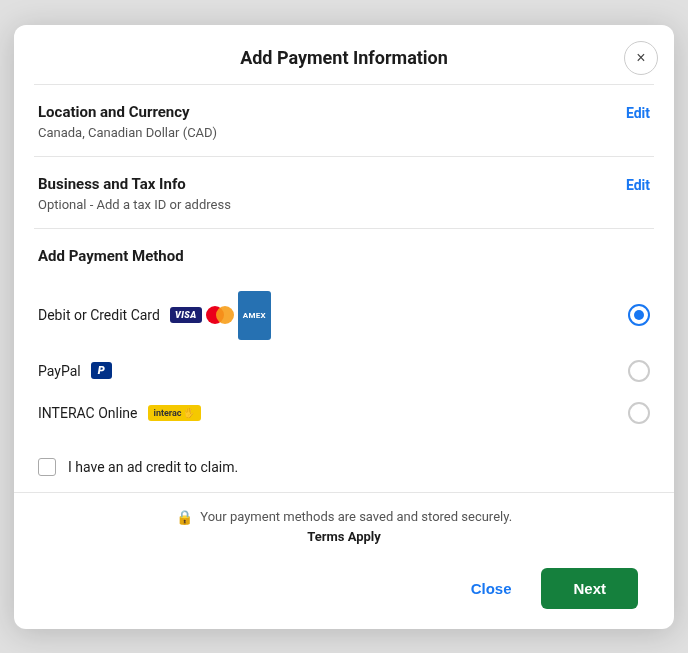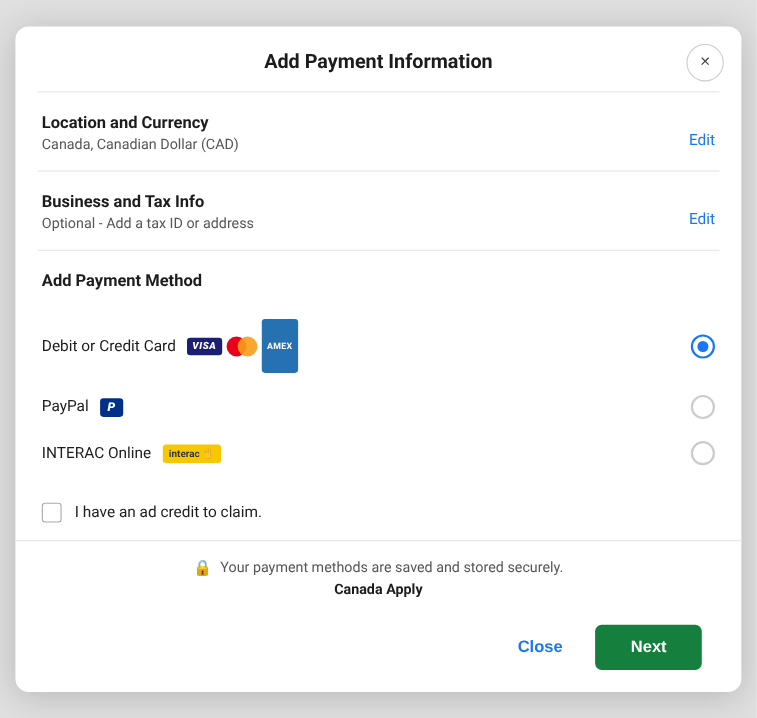--- a/index.html
+++ b/index.html
@@ -69,26 +69,25 @@
       color: #1c1c1c;
       margin-bottom: 4px;
     }
     .section-subtitle {
       font-size: 13px;
       color: #555;
     }
     .edit-link {
       color: #1877f2;
       font-size: 14px;
-      font-weight: 400;
+      font-weight: 700;
       cursor: pointer;
       text-decoration: none;
       white-space: nowrap;
       padding-top: 2px;
-      margin-top: 16px;
     }
     .payment-section {
       padding: 18px 24px 12px;
     }
     .payment-section-title {
       font-size: 15px;
       font-weight: 700;
       color: #1c1c1c;
       margin-bottom: 16px;
     }
@@ -341,20 +340,20 @@
   <div class="checkbox-row">
     <div class="checkbox-box"></div>
     <span class="checkbox-label">I have an ad credit to claim.</span>
   </div>
 
   <div class="secure-section">
     <div class="secure-row">
       <span class="lock-icon">🔒</span>
       <span>Your payment methods are saved and stored securely.</span>
     </div>
-    <a class="terms-link">Canada Apply</a>
+    <a class="terms-link">Terms Apply</a>
   </div>
 
   <div class="modal-footer">
     <button class="btn-close">Close</button>
     <button class="btn-next">Next</button>
   </div>
 </div>
 
 </body></html>

